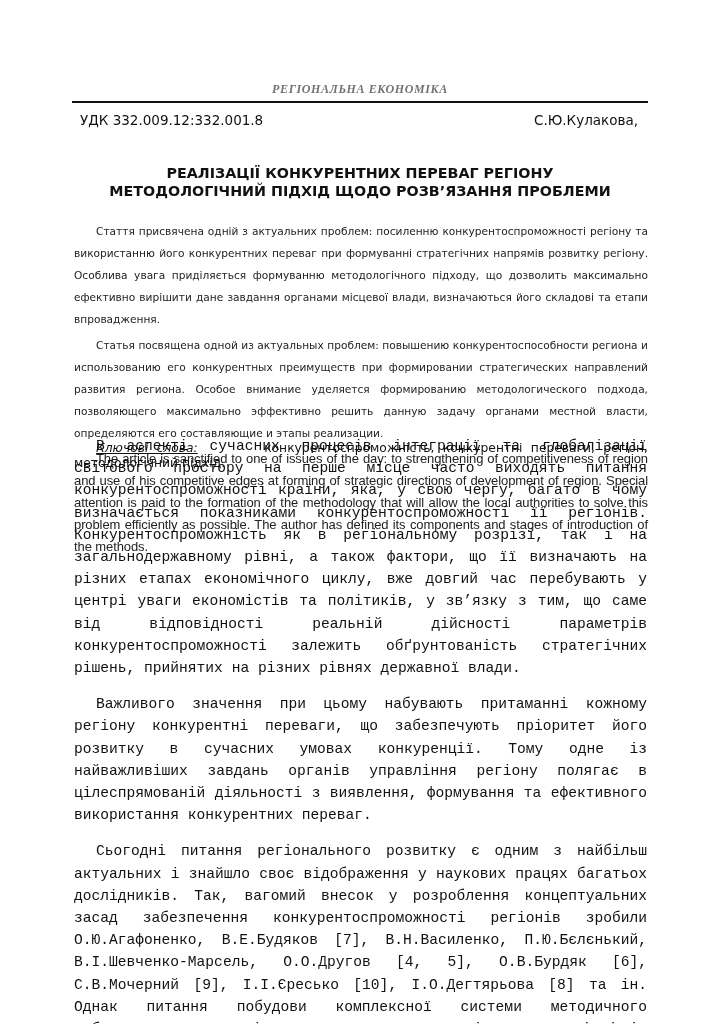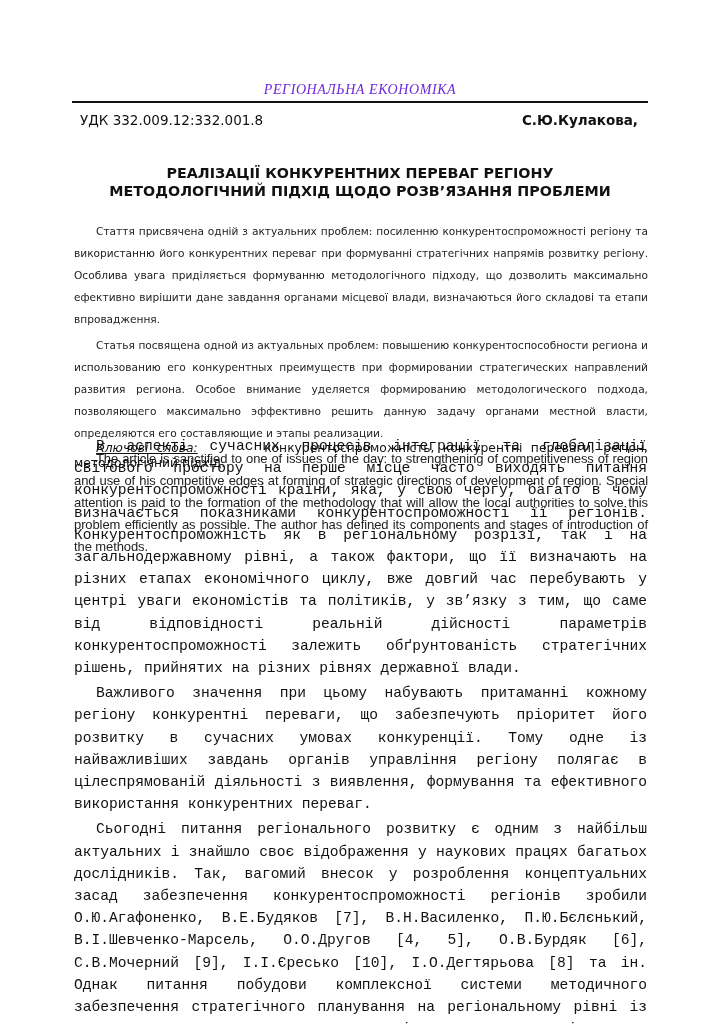--- a/index.html
+++ b/index.html
@@ -1,29 +1,29 @@
 <!DOCTYPE html>
 <html><head>
 <meta charset="utf-8">
 <style>
   html, body { margin: 0; padding: 0; background: #ffffff; }
   body { width: 721px; height: 1024px; position: relative; overflow: hidden; color: #111; }
   .page { position: absolute; left: 0; top: 0; width: 721px; height: 1024px; }
   .running-head {
     position: absolute; left: 72px; width: 576px; top: 82px;
     text-align: center; font-family: "Liberation Serif", serif; font-style: italic;
-    font-size: 14px; letter-spacing: 0.6px; color: #6d28d9;
+    font-size: 12px; letter-spacing: 0.6px; color: #737373; font-weight: bold;
   }
   .rule { position: absolute; left: 72px; width: 576px; top: 101px; height: 2px; background: #111; }
   .udc-row {
     position: absolute; left: 80px; width: 558px; top: 112px;
     font-family: "DejaVu Sans", sans-serif; font-size: 13.5px; line-height: 17px;
     display: flex; justify-content: space-between; text-align: center;
   }
-  .author { font-weight: bold; }
+  .author { font-weight: normal; }
   .affil {
     position: absolute; left: 80px; width: 558px; top: 129px;
     font-family: "DejaVu Sans", sans-serif; font-size: 13.5px; line-height: 18px; text-align: right;
   }
   .title {
     position: absolute; left: 72px; width: 576px; top: 165px;
     font-family: "DejaVu Sans", sans-serif; font-weight: bold; font-size: 14.3px; line-height: 17.5px;
     text-align: center;
   }
   .abstracts {
@@ -39,21 +39,21 @@
     text-align: justify; text-align-last: left; margin-top: 36px;
   }
   .keywords .kw-label { font-style: italic; text-decoration: underline; }
   .keywords p { margin: 0; text-indent: 22px; }
   .body-text {
     position: absolute; left: 74px; width: 573px; top: 435px;
     font-family: "DejaVu Sans", sans-serif; font-size: 14.6px; line-height: 22.2px;
     text-align: justify; color: #111;
   }
   .body-text p { margin: 0 0 0 0; text-indent: 22px; font-family: Liberation Mono, monospace; }
-  .body-text p + p { margin-top: 3px; }
+  .body-text p + p { margin-top: 14px; }
 </style>
 </head>
 <body>
 
 <div class="page">
 
   <div class="running-head">РЕГІОНАЛЬНА ЕКОНОМІКА</div>
   <div class="rule"></div>
 
   <div class="udc-row">

